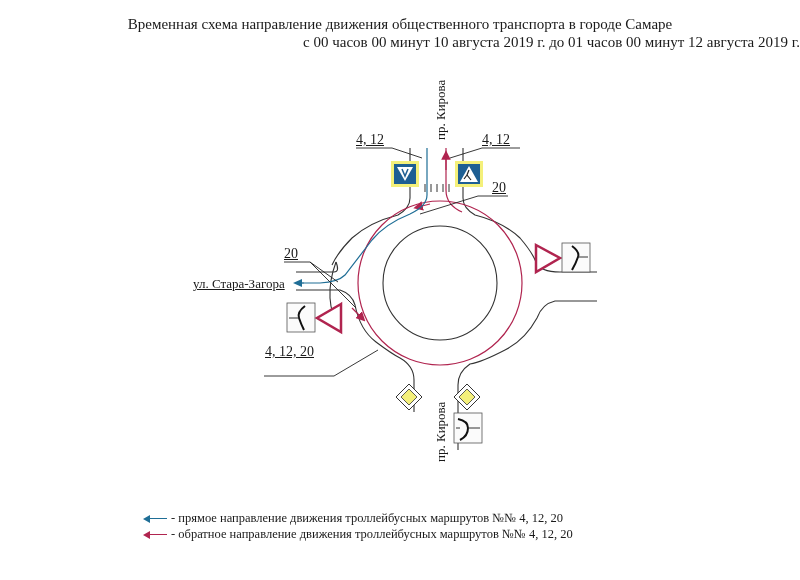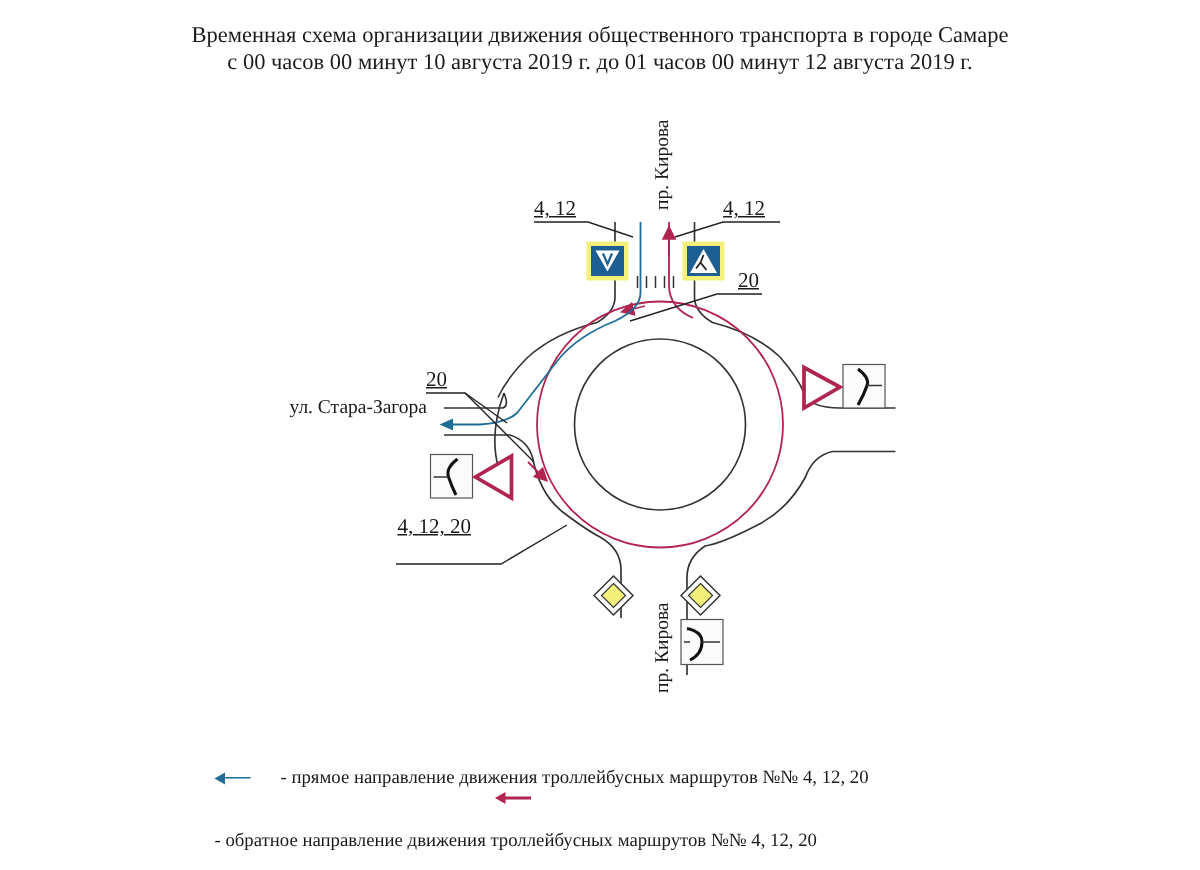--- a/index.html
+++ b/index.html
@@ -1,32 +1,32 @@
 <!DOCTYPE html>
 <html><head>
 <meta charset="utf-8">
 <style>
   html, body { margin:0; padding:0; background:#ffffff; }
   body { width:800px; height:580px; position:relative; overflow:hidden; font-family:"Liberation Serif", serif; color:#1a1a1a; }
   .title { position:absolute; left:0; width:800px; text-align:center; font-size:15px; line-height:18px; }
   .title.l1 { top:15px; }
-  .title.l2 { top:33px; }
+  .title.l2 { top:33px;text-align:right; }
   svg.scheme { position:absolute; left:0; top:0; }
   .lbl { position:absolute; font-weight:normal; font-size:14px; text-decoration:underline; white-space:nowrap; }
   .street { position:absolute; font-size:13px; white-space:nowrap; }
   .street.vert { transform-origin:left top; transform:rotate(-90deg); }
-  .legend { position:absolute; left:143px; font-size:12.5px; white-space:nowrap; display:flex; align-items:center;gap:16px; }
+  .legend { position:absolute; left:143px; font-size:12.5px; white-space:nowrap; display:flex; align-items:center; }
   .legend .arrow { display:inline-block; width:24px; height:10px; margin-right:4px; position:relative; }
   .legend .arrow::before { content:""; position:absolute; left:6px; right:0; top:4px; height:1.5px; background:var(--c); }
   .legend .arrow::after { content:""; position:absolute; left:0; top:1px; border-right:7px solid var(--c); border-top:4px solid transparent; border-bottom:4px solid transparent; }
 </style>
 </head>
 <body>
 
-<div class="title l1">Временная схема организации движения общественного транспорта в городе Самаре</div>
+<div class="title l1">Временная схема направление движения общественного транспорта в городе Самаре</div>
 <div class="title l2">с 00 часов 00 минут 10 августа 2019 г. до 01 часов 00 минут 12 августа 2019 г.</div>
 
 <svg class="scheme" width="800" height="580" viewBox="0 0 800 580">
   <defs>
     <marker id="redTri" markerWidth="8" markerHeight="8" refX="4" refY="4" orient="auto">
       <path d="M0,0 L8,4 L0,8 z" fill="#b0244f"></path>
     </marker>
   </defs>
 
   <g fill="none" stroke="#333" stroke-width="1.1">
@@ -125,22 +125,22 @@
 </svg>
 
 <div class="lbl" style="left:356px; top:132px;">4, 12</div>
 <div class="lbl" style="left:482px; top:132px;">4, 12</div>
 <div class="lbl" style="left:492px; top:180px;">20</div>
 <div class="lbl" style="left:284px; top:246px;">20</div>
 <div class="lbl" style="left:265px; top:344px;">4, 12, 20</div>
 
 <div class="street vert" style="left:433px; top:140px;">пр. Кирова</div>
 <div class="street vert" style="left:433px; top:462px;">пр. Кирова</div>
-<div class="street" style="left:193px; top:263px;">ул. Стара-Загора</div>
+<div class="street" style="left:193px; top:276px;text-decoration:underline;">ул. Стара-Загора</div>
 
 <div class="legend" style="top:511px;">
   <span class="arrow" style="--c:#1f6e96;"></span>
   <span>- прямое направление движения троллейбусных маршрутов №№ 4, 12, 20</span>
 </div>
-<div class="legend" style="top:527px;flex-direction:column;">
+<div class="legend" style="top:527px;">
   <span class="arrow" style="--c:#b0244f;"></span>
   <span>- обратное направление движения троллейбусных маршрутов №№ 4, 12, 20</span>
 </div>
 
 </body></html>

